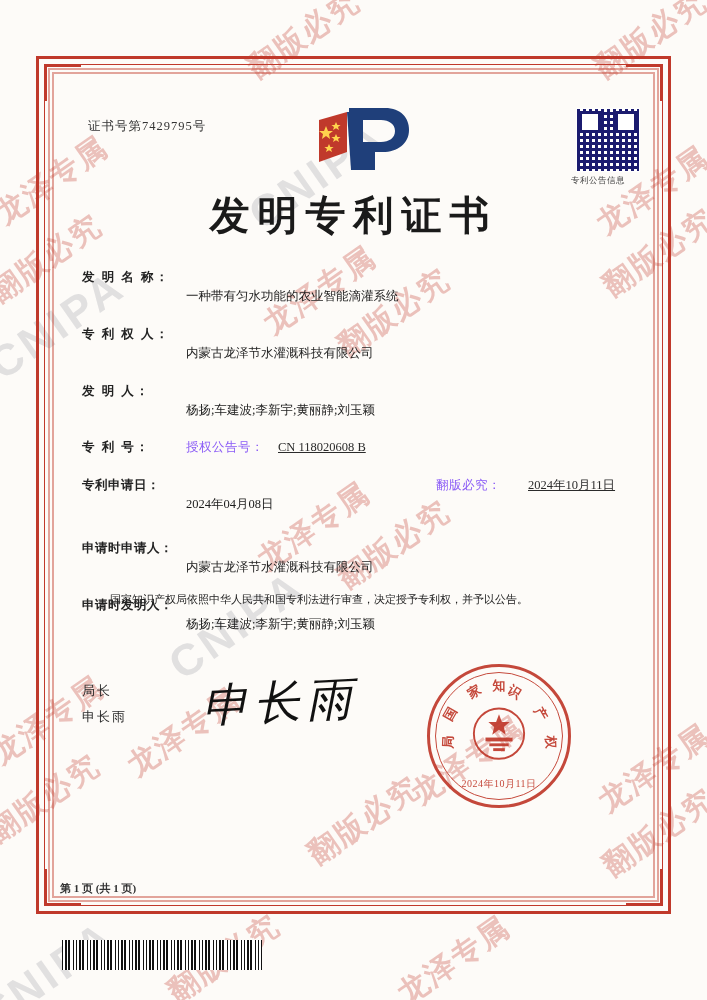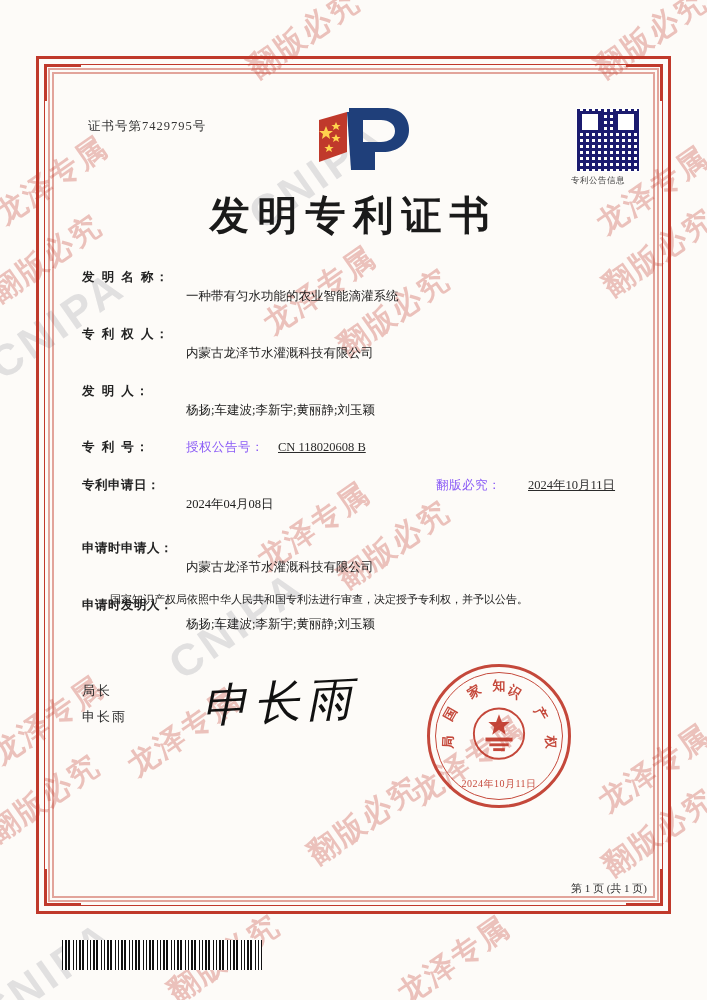--- a/index.html
+++ b/index.html
@@ -286,23 +286,24 @@
     font-size: 13px;
     font-weight: bold;
     color: #c0392b;
     transform-origin: center center;
   }
 
   .page-num {
     position: absolute;
     left: 0; right: 0;
     bottom: -4px;
-    text-align: right;
+    text-align: left;
     font-size: 11px;
     color: #333;
+    font-weight: bold;
   }
 
   
   .barcode {
     position: absolute;
     left: 62px;
     bottom: 30px;
     width: 200px;
     height: 30px;
     z-index: 6;

